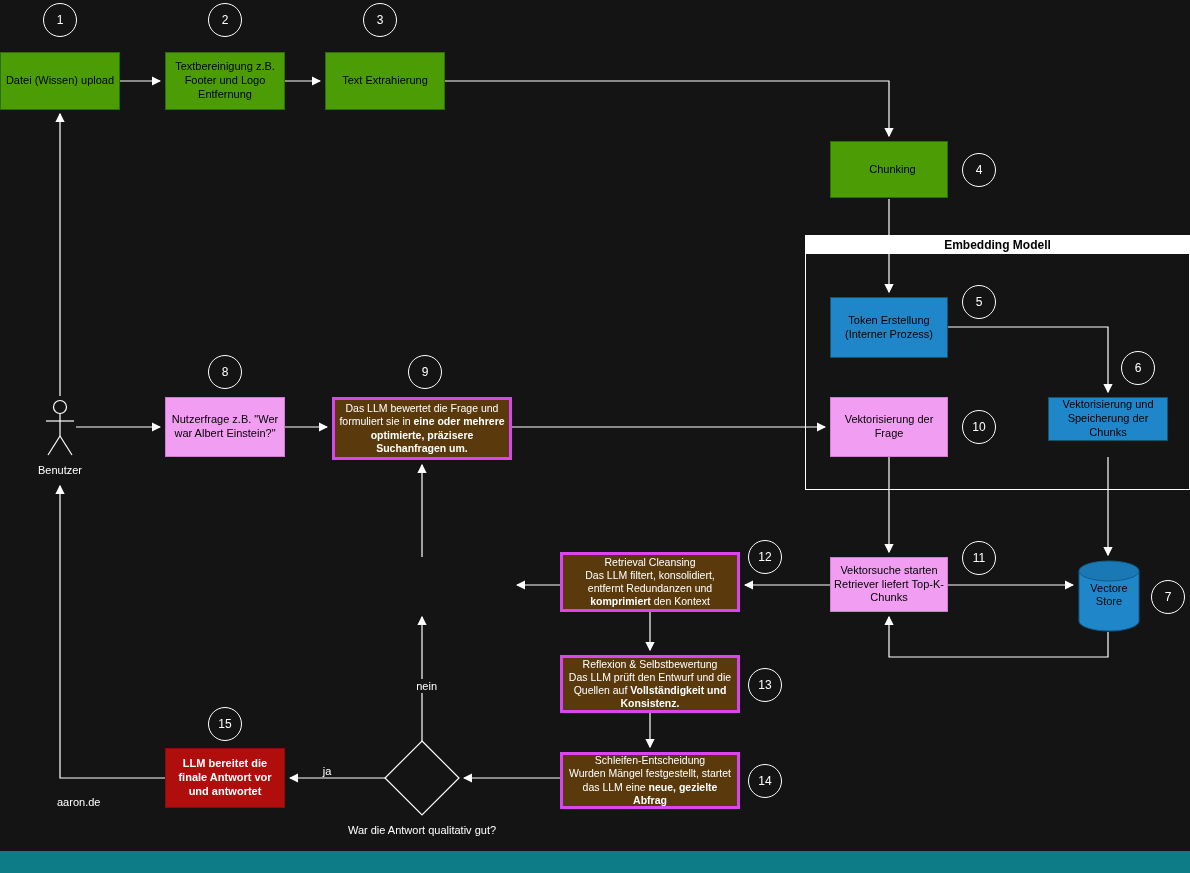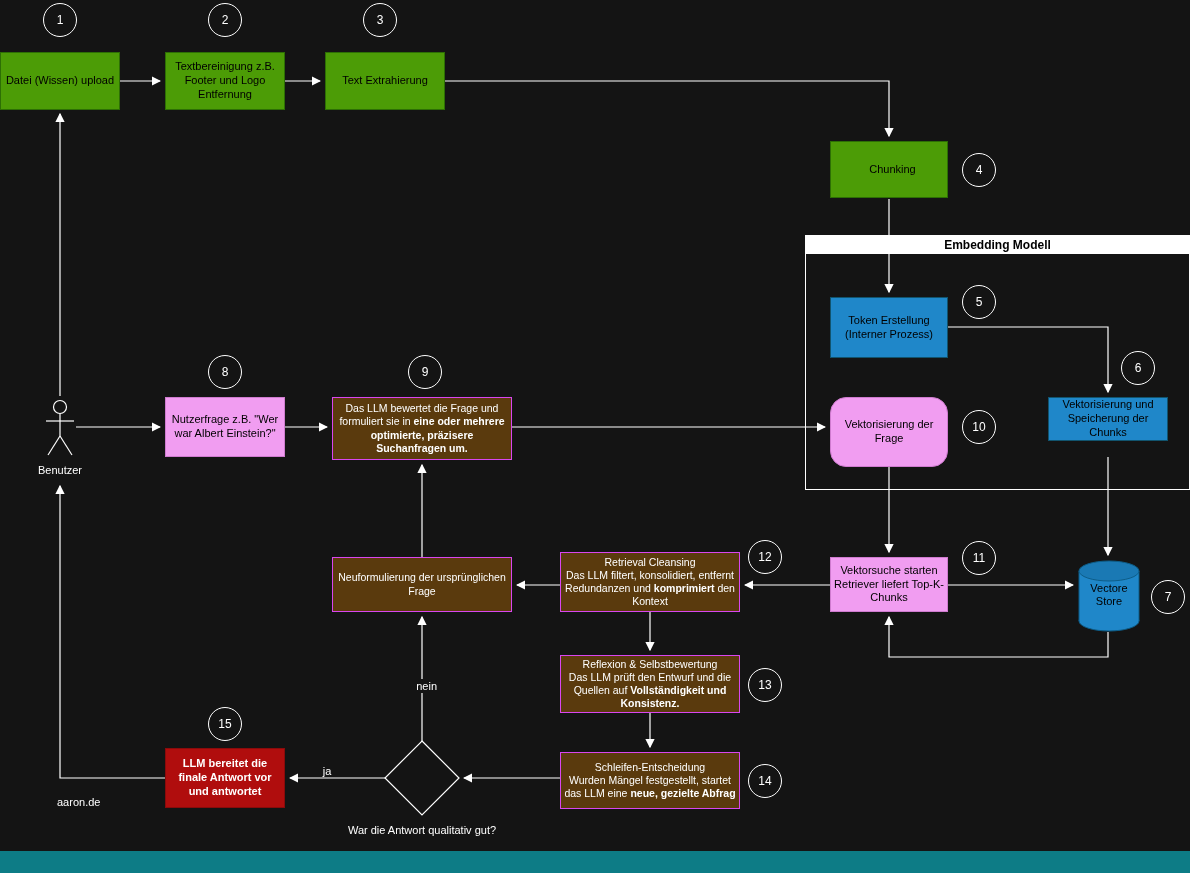--- a/index.html
+++ b/index.html
@@ -5,21 +5,21 @@
   * { margin:0; padding:0; box-sizing:border-box; }
   html,body { background:#141414; }
   body { font-family:"Liberation Sans", sans-serif; }
   .stage { position:relative; width:1190px; height:873px; background:#141414; overflow:hidden; }
   .wires { position:absolute; left:0; top:0; pointer-events:none; }
   .node { position:absolute; display:flex; flex-direction:column; align-items:center; justify-content:center;
           text-align:center; font-size:11px; line-height:1.25; padding:2px 3px; }
   .green { background:#4c9c06; border:1px solid #2d6f04; color:#000; }
   .blue  { background:#1f87c9; border:1px solid #11546e; color:#000; }
   .pink  { background:#f19df1; border:1px solid #cf7bcf; color:#000; }
-  .brown { background:#5a3a0d; border:1px solid #d946ef; color:#fff; font-size:10.5px; line-height:1.24; }
+  .brown { background:#5a3a0d; border:3px solid #d946ef; color:#fff; font-size:10.5px; line-height:1.24; }
   .red   { background:#b00d0d; border:1px solid #8a0b0b; color:#fff; font-weight:bold; }
   .badge { position:absolute; width:34px; height:34px; border-radius:50%; border:1.5px solid #fff;
            background:#141414; color:#fff; display:flex; align-items:center; justify-content:center; font-size:12px; z-index:5; }
   .group { position:absolute; border:1px solid #fff; }
   .group-title { height:18px; background:#fff; color:#000000; font-weight:bold; font-size:12px;
                  display:flex; align-items:center; justify-content:center; }
   .lbl { position:absolute; color:#fff; font-size:11px; text-align:center; line-height:1.3; }
   .onLine { background:#141414; z-index:4; }
   .cyl { position:absolute; }
   .cyl-label { position:absolute; color:#000; font-size:11px; text-align:center; line-height:1.2; z-index:3; }
@@ -91,33 +91,30 @@
   <div class="node blue" style="left:830px; top:297px; width:118px; height:61px;">
     <span>Token Erstellung (Interner Prozess)</span>
   </div>
   <div class="node blue" style="left:1048px; top:397px; width:120px; height:44px;">
     <span>Vektorisierung und Speicherung der Chunks</span>
   </div>
 
   <div class="node pink" style="left:165px; top:397px; width:120px; height:60px;">
     <span>Nutzerfrage z.B. "Wer war Albert Einstein?"</span>
   </div>
-  <div class="node pink" style="left:830px; top:397px; width:118px; height:70px;border-radius:16px;">
+  <div class="node pink" style="left:830px; top:397px; width:118px; height:60px;">
     <span>Vektorisierung der Frage</span>
   </div>
   <div class="node pink" style="left:830px; top:557px; width:118px; height:55px;">
     <span>Vektorsuche starten</span>
     <span>Retriever liefert Top-K-Chunks</span>
   </div>
 
   <div class="node brown" style="left:332px; top:397px; width:180px; height:63px;">
     <span><span>Das LLM bewertet die Frage und formuliert sie in </span><b>eine oder mehrere optimierte, präzisere Suchanfragen um.</b></span>
-  </div>
-  <div class="node brown" style="left:332px; top:557px; width:180px; height:55px;">
-    <span>Neuformulierung der ursprünglichen Frage</span>
   </div>
   <div class="node brown" style="left:560px; top:552px; width:180px; height:60px;">
     <span>Retrieval Cleansing</span>
     <span><span>Das LLM filtert, konsolidiert, entfernt Redundanzen und </span><b>komprimiert</b><span> den Kontext</span></span>
   </div>
   <div class="node brown" style="left:560px; top:655px; width:180px; height:58px;">
     <span>Reflexion &amp; Selbstbewertung</span>
     <span><span>Das LLM prüft den Entwurf und die Quellen auf </span><b>Vollständigkeit und Konsistenz.</b></span>
   </div>
   <div class="node brown" style="left:560px; top:752px; width:180px; height:57px;">

